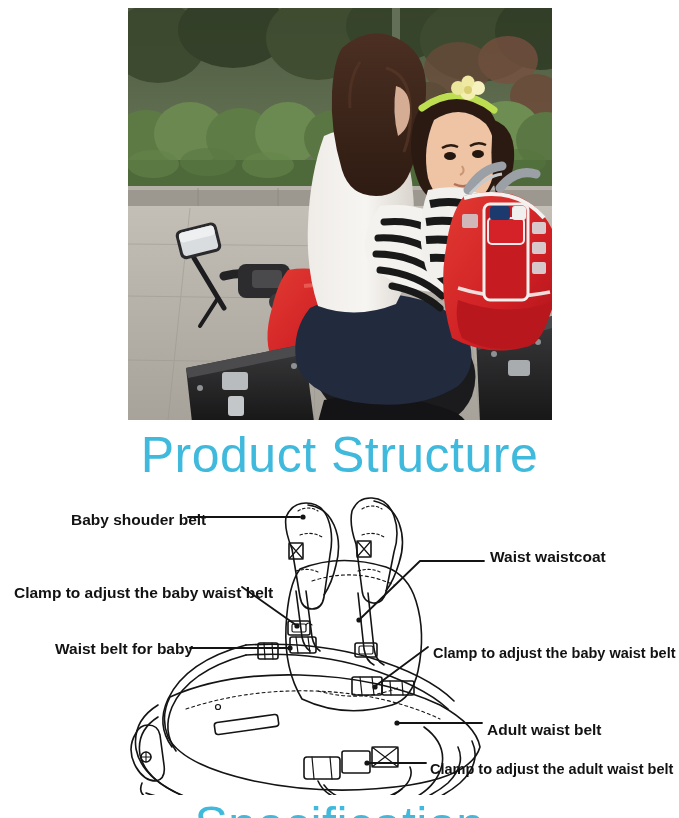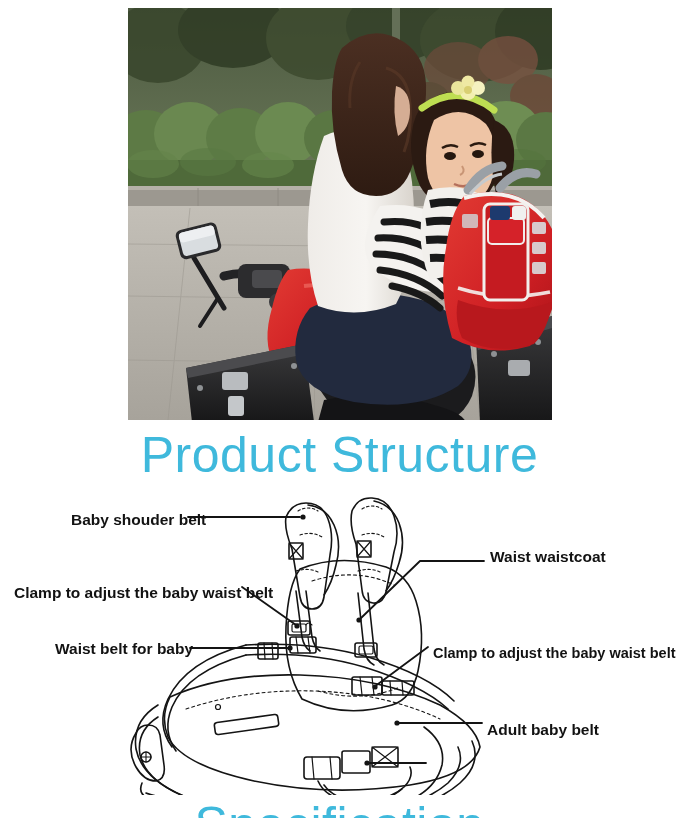--- a/index.html
+++ b/index.html
@@ -438,18 +438,19 @@
   <div class="callout lbl-shoulder">Baby shouder belt</div>
 
   <div class="callout lbl-clamp-baby">Clamp to adjust the baby waist belt</div>
 
   <div class="callout lbl-waist-baby">Waist belt for baby</div>
 
   <div class="callout lbl-waistcoat">Waist waistcoat</div>
 
   <div class="callout lbl-clamp-baby-r">Clamp to adjust the baby waist belt</div>
 
-  <div class="callout lbl-adult">Adult baby belt</div>
-
+  <div class="callout lbl-adult">Adult waist belt</div>
+
+  <div class="callout lbl-clamp-adult">Clamp to adjust the adult waist belt</div>
 
   <div class="section-title-bottom">Specification</div>
 
 </div>
 
 </body></html>

